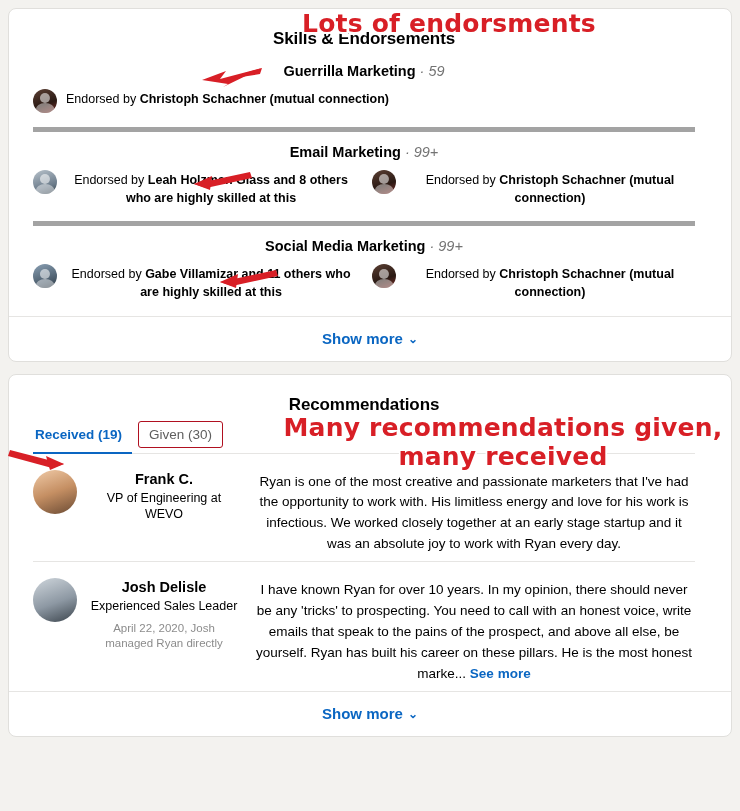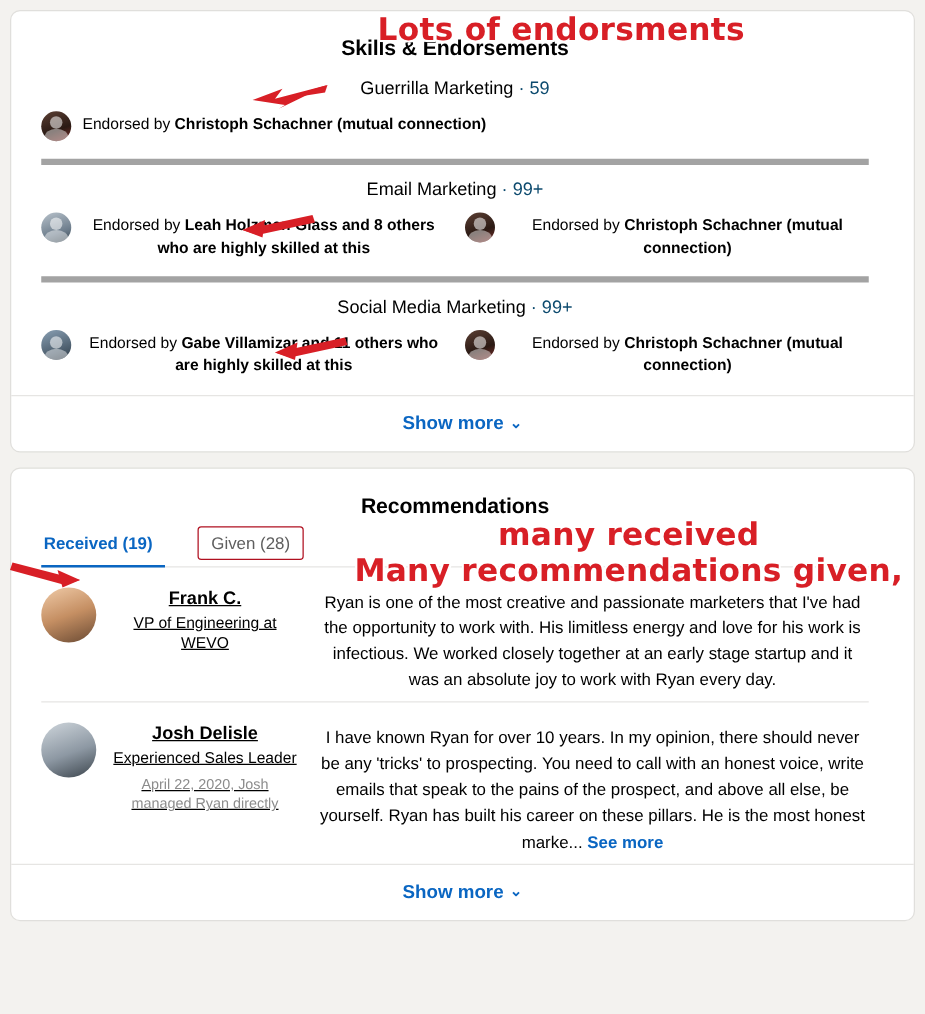--- a/index.html
+++ b/index.html
@@ -31,22 +31,22 @@
     letter-spacing: -0.1px;
   }
   
   .skill-block { border-top: 5px solid #a3a3a3; padding-top: 12px; }
   .skill-block.first { border-top: none; padding-top: 0; }
   .skill-name-row {
     font-size: 14.5px;
     color: #000;
     margin-bottom: 10px;
   }
-  .skill-name { font-weight: 400; }
-  .skill-count { color: #0c4a6e; font-weight: 400; }
+  .skill-name { font-weight: 700; }
+  .skill-count { color: #737373; font-weight: 400; font-style: italic; }
   .endorse-grid {
     display: flex;
     gap: 16px;
     padding-bottom: 14px;
   }
   .endorse-col { flex: 1 1 50%; display: flex; gap: 9px; align-items: flex-start; min-width: 0; }
   .endorse-text {
     font-size: 12.5px;
     color: #000;
     line-height: 1.45;
@@ -96,21 +96,21 @@
   }
   .chev {
     display: inline-block;
     margin-left: 5px;
     font-size: 12px;
     transform: translateY(-1px);
   }
   
   .tabs {
     display: flex;
-    gap: 26px;
+    gap: 6px;
     align-items: center;
     margin-top: 2px;
   }
   .tab {
     font-size: 13.5px;
     padding: 6px 10px 10px 2px;
     color: #0a66c2;
     font-weight: 600;
     border-bottom: 2px solid #0a66c2;
     cursor: pointer;
@@ -126,21 +126,21 @@
   .tabs-rule {
     border-bottom: 1px solid #e6e5e3;
     margin-top: -1px;
   }
   .rec-item {
     display: flex;
     gap: 14px;
     padding: 16px 0 6px 0;
   }
   .rec-item + .rec-item { border-top: 1px solid #e6e5e3; }
-  .rec-left { width: 206px; flex: 0 0 206px; display: flex; gap: 12px; text-decoration: underline; }
+  .rec-left { width: 206px; flex: 0 0 206px; display: flex; gap: 12px; }
   .rec-avatar {
     width: 44px; height: 44px; border-radius: 50%;
     flex: 0 0 44px; overflow: hidden; position: relative;
   }
   .rec-name { font-size: 14.5px; font-weight: 600; color: #000; line-height: 1.25; }
   .rec-role { font-size: 12.5px; color: #000; margin-top: 2px; line-height: 1.3; }
   .rec-meta { font-size: 11.5px; color: #8c8c8c; margin-top: 6px; line-height: 1.35; }
   .rec-body {
     flex: 1 1 auto;
     font-size: 13.5px;
@@ -253,21 +253,21 @@
       <span>Show more</span><span class="chev">⌄</span>
     </div>
   </section>
 
   <section class="card" style="margin-top:12px;">
     <div class="card-inner" style="padding-bottom:0;">
       <h2 class="section-title" style="margin-bottom:6px;">Recommendations</h2>
 
       <div class="tabs">
         <div class="tab">Received (19)</div>
-        <div class="tab inactive">Given (28)</div>
+        <div class="tab inactive">Given (30)</div>
       </div>
       <div class="tabs-rule"></div>
 
       <div class="rec-item">
         <div class="rec-left">
           <div class="rec-avatar av-e"><span class="head"></span><span class="body"></span></div>
           <div>
             <div class="rec-name">Frank C.</div>
             <div class="rec-role">VP of Engineering at WEVO</div>
           </div>
@@ -296,22 +296,22 @@
     <div class="show-more-bar">
       <span>Show more</span><span class="chev">⌄</span>
     </div>
   </section>
 
   <div class="anno" id="anno1">
     <div>Lots of endorsments</div>
   </div>
 
   <div class="anno" id="anno2">
+    <div>Many recommendations given,</div>
     <div>many received</div>
-    <div>Many recommendations given,</div>
   </div>
 
   <svg class="arrow" style="left:196px; top:62px;" width="70" height="30" viewBox="0 0 70 30">
     <path d="M66 6 L24 17 L30 9 L6 18 L32 22 L27 25 Z" fill="#d81f26"></path>
     <path d="M66 6 L26 18 L64 12 Z" fill="#d81f26"></path>
   </svg>
 
   <svg class="arrow" style="left:186px; top:168px;" width="70" height="26" viewBox="0 0 70 26">
     <path d="M64 4 L8 16 L20 20 L66 10 Z" fill="#d81f26"></path>
     <path d="M8 16 L26 8 L24 22 Z" fill="#d81f26"></path>

